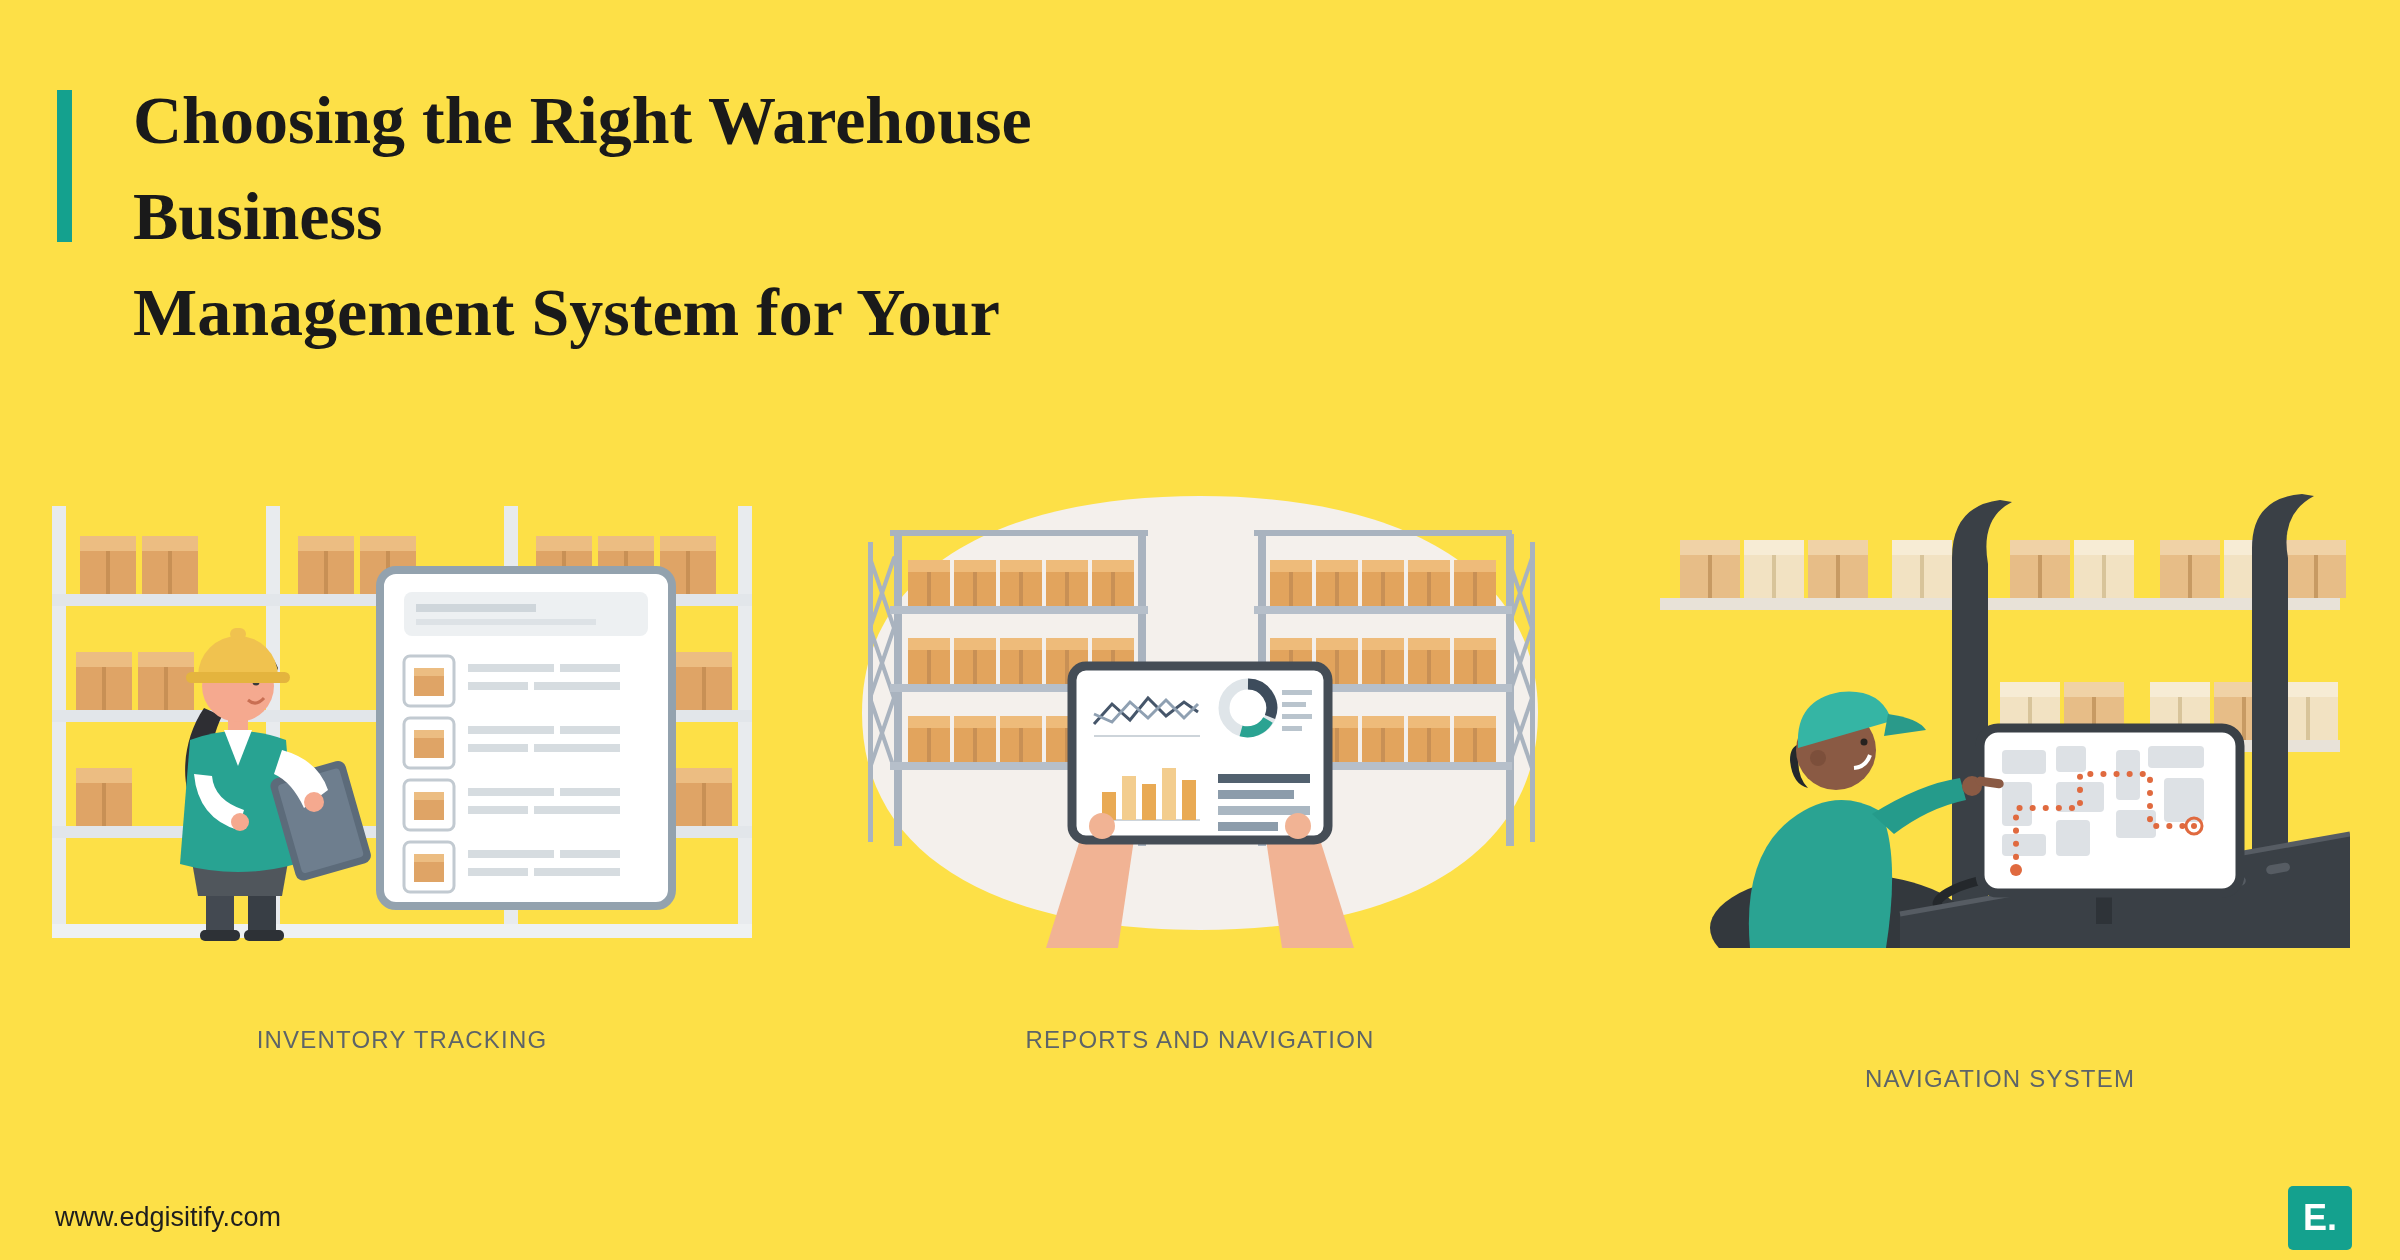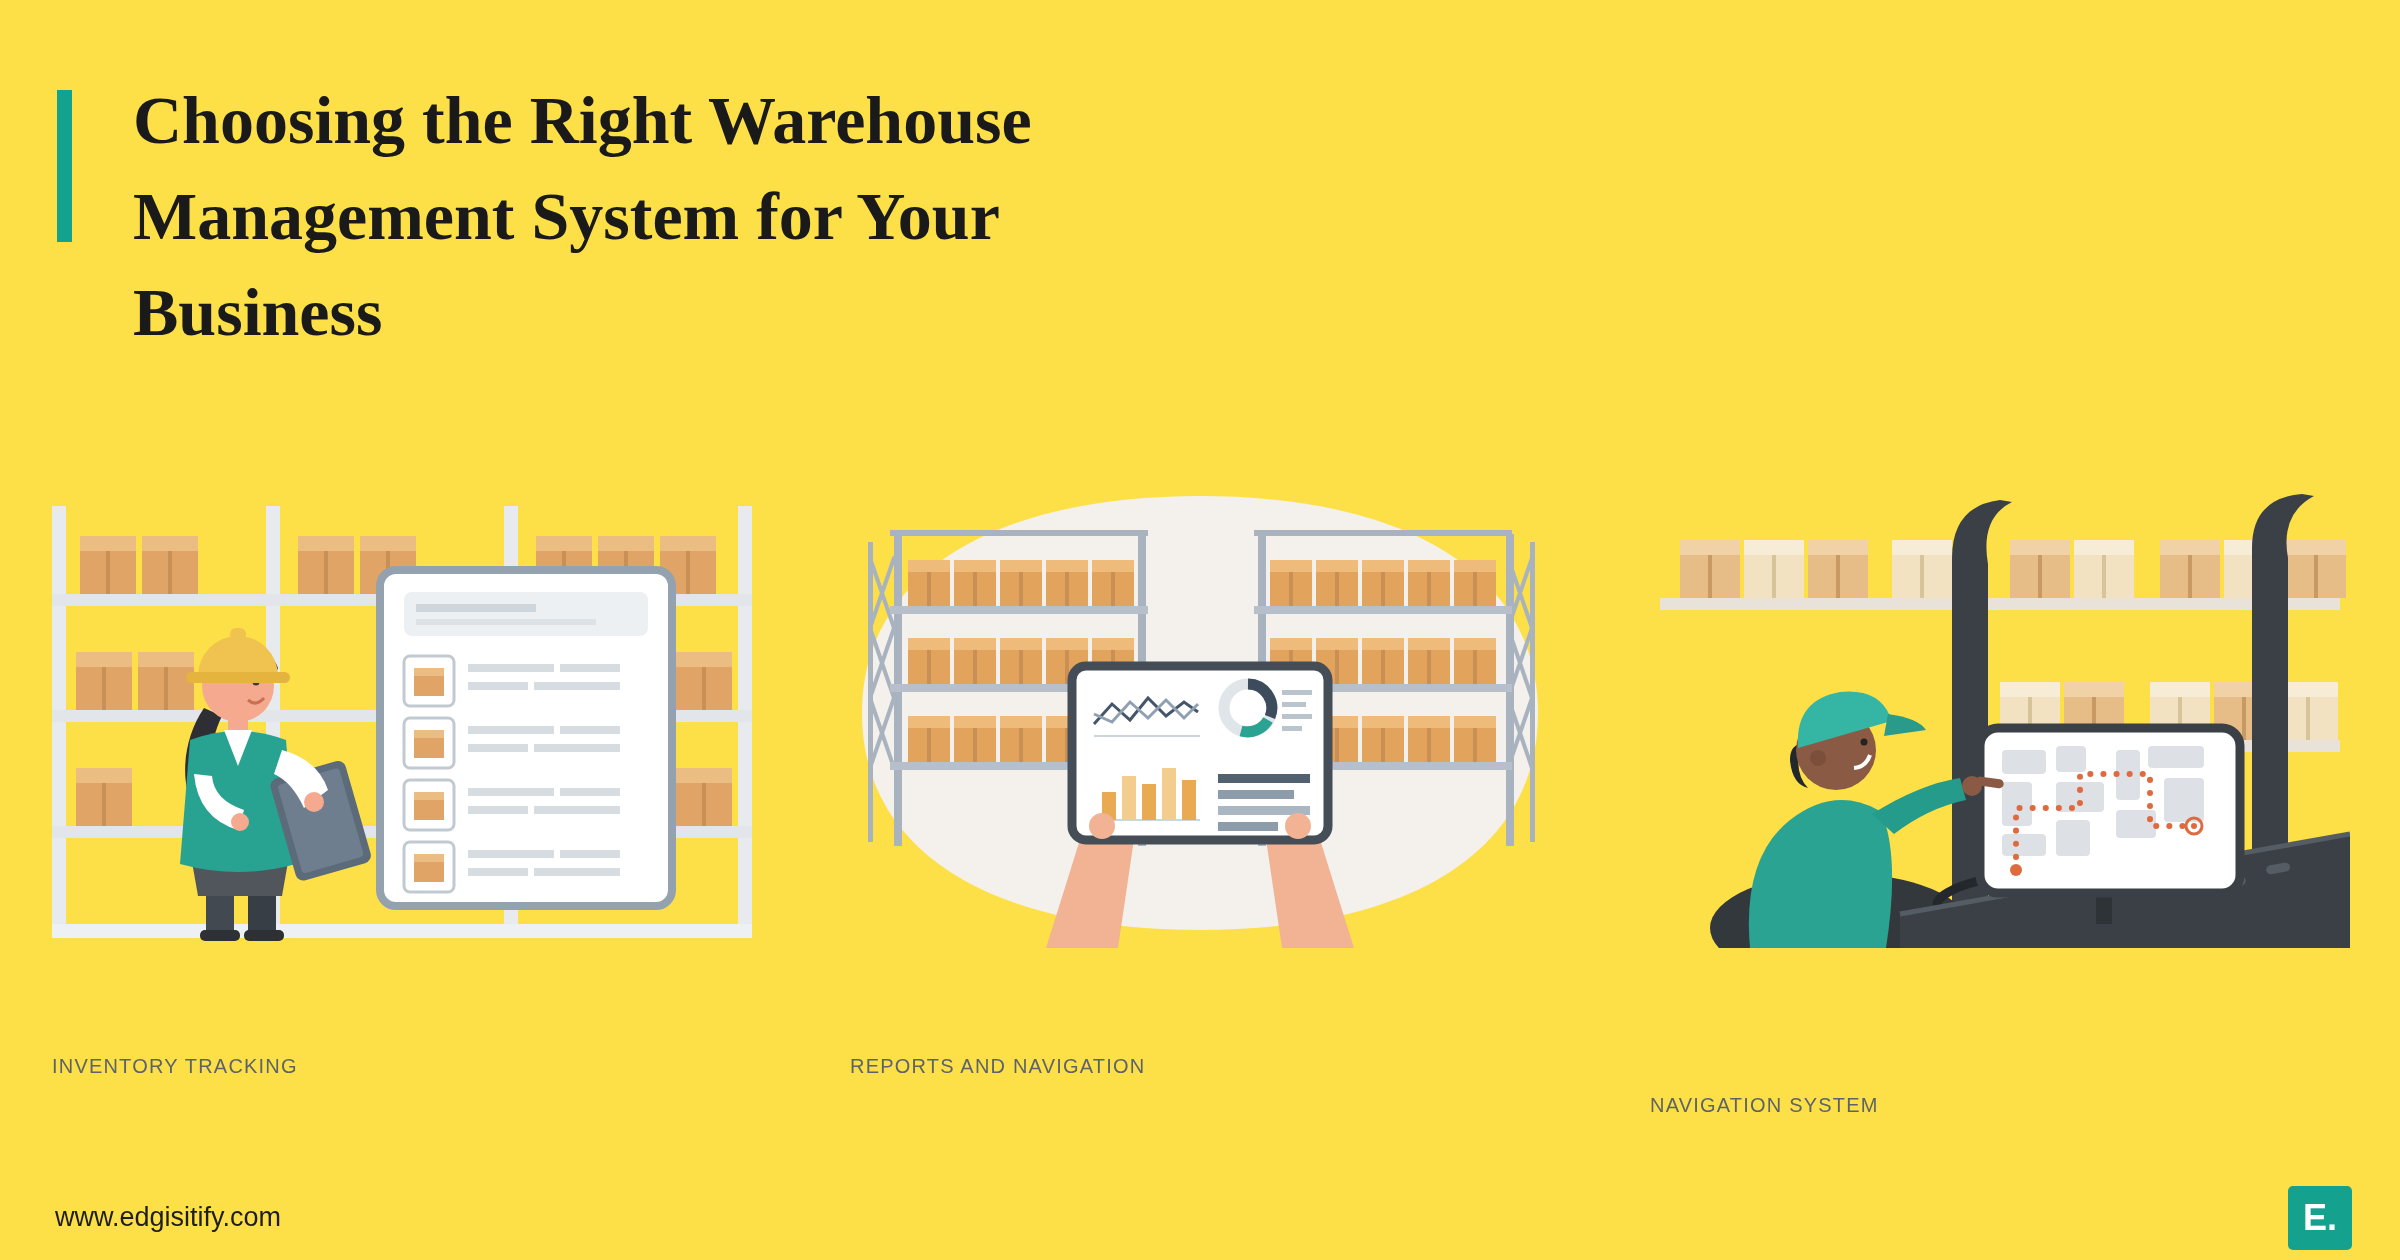--- a/index.html
+++ b/index.html
@@ -18,22 +18,22 @@
   .title-block{
     position:absolute;left:133px;top:72px;
     font-family:"Liberation Serif","DejaVu Serif",serif;
     font-weight:700;font-size:68px;line-height:96px;color:#1a1a1a;
   }
   .figure{position:absolute;top:478px;width:700px;height:470px;}
   .fig-1{left:52px;}
   .fig-2{left:850px;}
   .fig-3{left:1650px;}
   .caption{
-    position:absolute;top:1055px;width:700px;
-    font-size:20px;letter-spacing:1.2px;color:#5d6468;
+    position:absolute;top:1026px;width:700px;
+    text-align:center;font-size:24px;letter-spacing:1.2px;color:#5d6468;
   }
   .cap-1{left:52px;}
   .cap-2{left:850px;}
   .cap-3{left:1650px;margin-top:39px;}
   .website{
     position:absolute;left:55px;top:1202px;
     font-size:27px;color:#1e1e1e;
   }
   .logo{
     position:absolute;left:2288px;top:1186px;width:64px;height:64px;
@@ -48,22 +48,22 @@
 </style>
 </head>
 <body>
 
 <div class="page">
 
   <div class="accent-bar"></div>
 
   <div class="title-block">
     <div>Choosing the Right Warehouse</div>
+    <div>Business</div>
     <div>Management System for Your</div>
-    <div>Business</div>
   </div>
 
   <div class="figure fig-1">
     <svg viewBox="0 0 700 470" width="700" height="470">
       <defs>
         <g id="boxL">
           <rect width="56" height="58" fill="#dfa466"></rect>
           <rect width="56" height="15" fill="#ecbd82"></rect>
           <rect x="26" y="15" width="4" height="43" fill="#c89055"></rect>
         </g>

